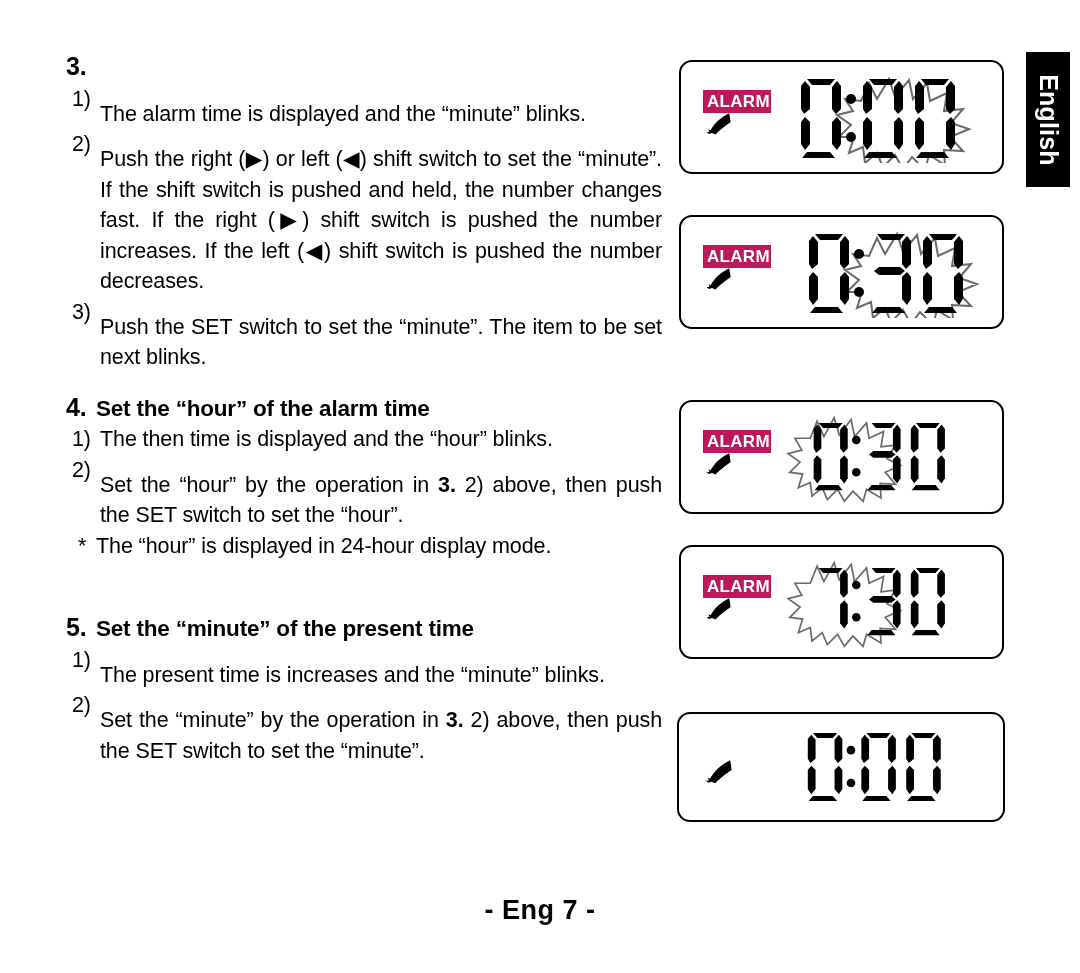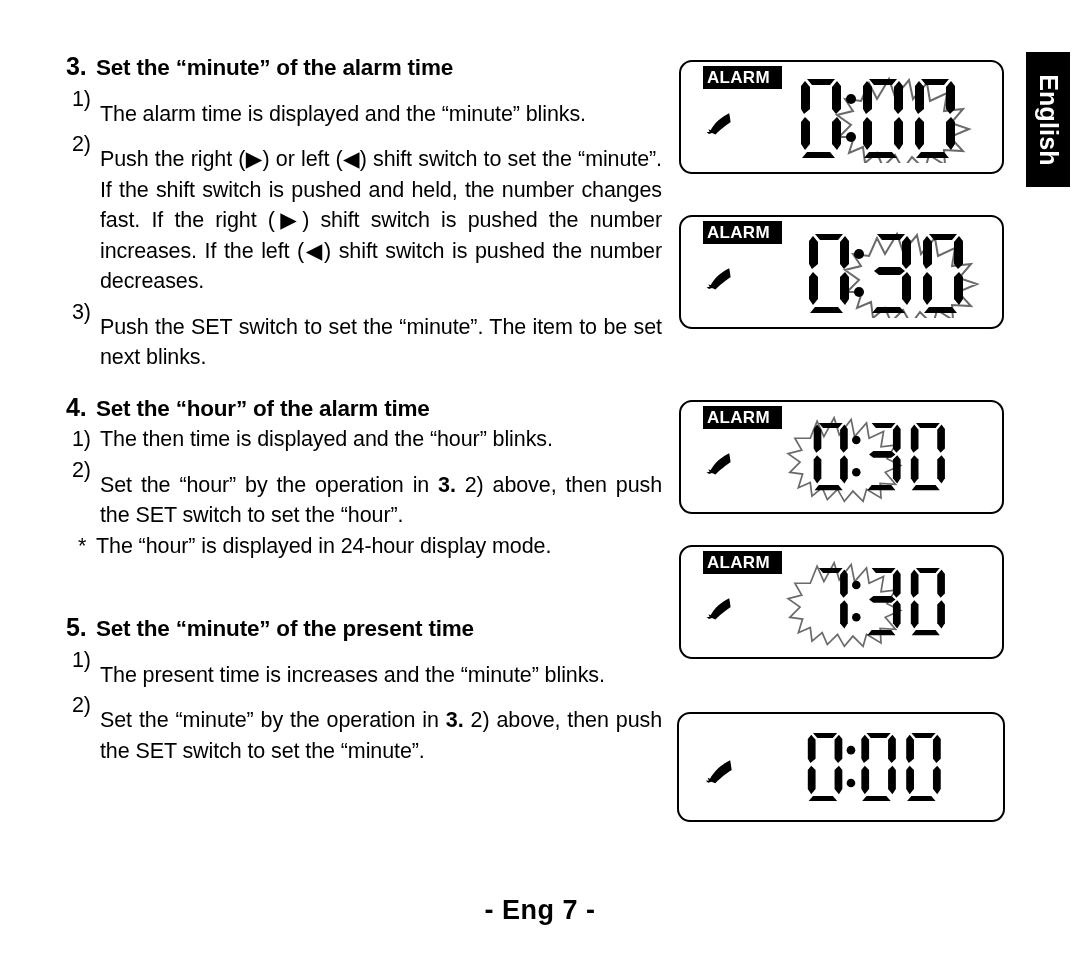--- a/index.html
+++ b/index.html
@@ -86,23 +86,23 @@
   
   .panel{
     position:absolute;
     box-sizing:border-box;
     border:2.5px solid #000;
     border-radius:13px;
     background:#fff;
   }
   .panel .alarm-badge{
     position:absolute;
-    left:22px;top:4px;
-    background:#000000;
-    padding:3px 12px 3px 4px;
+    left:22px;top:28px;
+    background:#be185d;
+    padding:3px 1px 3px 4px;
     line-height:0;
   }
   .panel .alarm-badge span{
     display:inline-block;
     color:#fff;
     font-size:17px;
     font-weight:bold;
     line-height:17px;
     letter-spacing:0.3px;
     font-family:"Liberation Sans", sans-serif;
@@ -125,21 +125,20 @@
 
   <div class="lang-tab">
     <span class="lang-text">English</span>
   </div>
 
   <div class="text-col">
 
     <div class="section">
       <div class="sec-head">
         <span class="sec-num">3.</span>
-        <span class="sec-title">Set the “minute” of the alarm time</span>
       </div>
       <div class="items">
         <div class="item">
           <span class="item-marker">1)</span>
           <span class="item-body just">The alarm time is displayed and the “minute” blinks.</span>
         </div>
         <div class="item">
           <span class="item-marker">2)</span>
           <span class="item-body just">Push the right (▶) or left (◀) shift switch to set the “minute”. If the shift switch is pushed and held, the number changes fast. If the right (▶) shift switch is pushed the number increases. If the left (◀) shift switch is pushed the number decreases.</span>
         </div>

